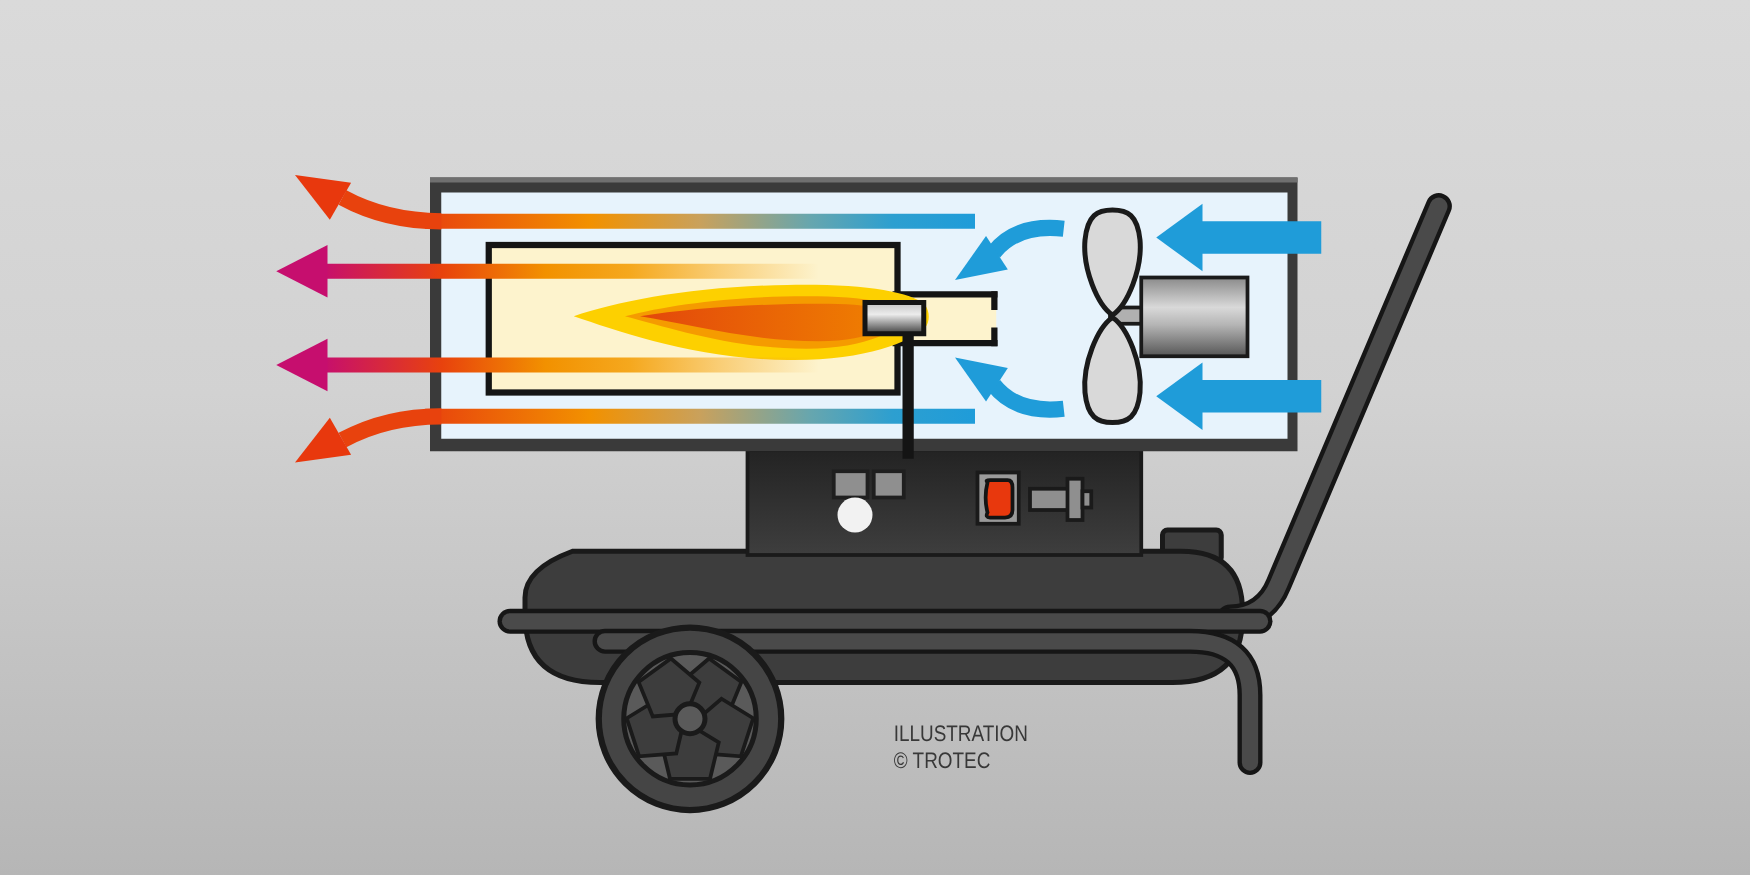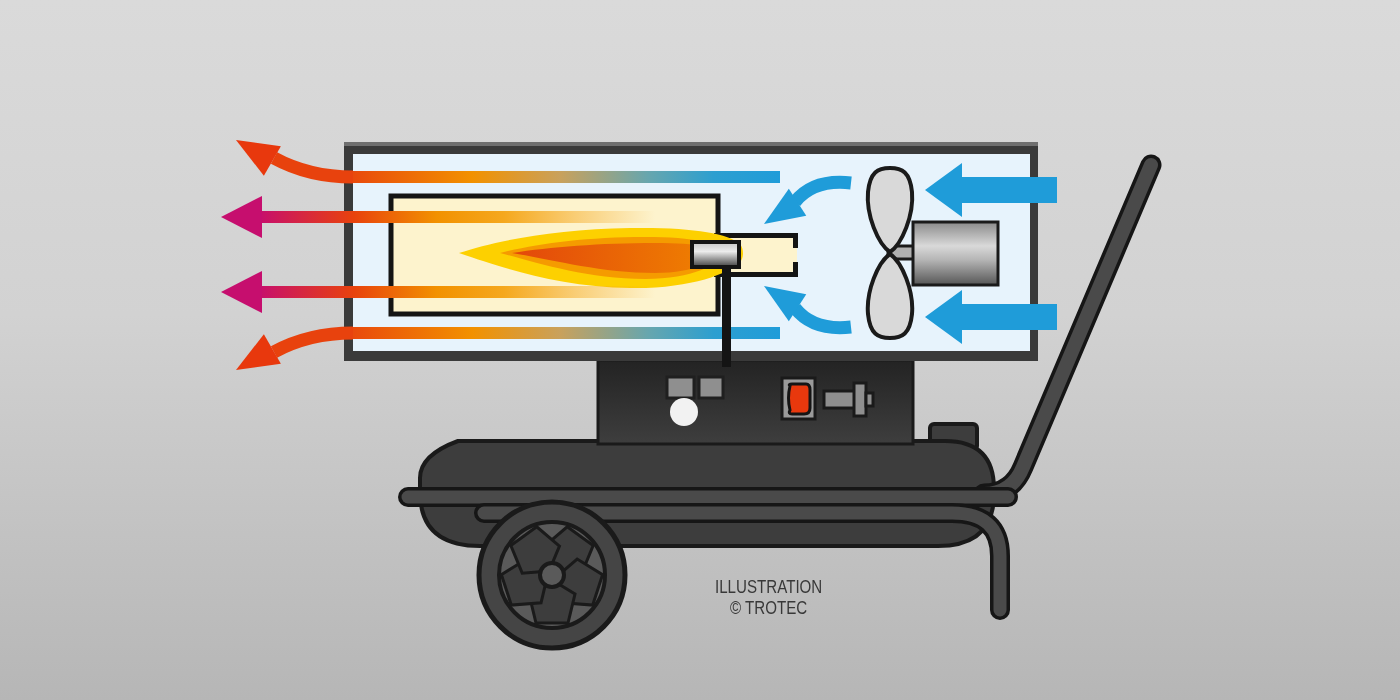--- a/index.html
+++ b/index.html
@@ -2,21 +2,20 @@
 <html><head>
 <meta charset="utf-8">
 <style>
   html,body{margin:0;padding:0;background:#9e9e9e;}
   .stage{
     position:relative;
     width:1400px;height:700px;
     overflow:hidden;
     background:linear-gradient(180deg,#dadada 0%,#d2d2d2 45%,#b6b6b6 100%);
     font-family:"Liberation Sans", sans-serif;
-    text-align:center;
   }
   .stage svg{position:absolute;left:0;top:0;}
   .caption{
     position:absolute;
     left:715px;top:577px;
     font-size:18px;line-height:21px;
     font-weight:400;
     color:#383838;
     transform:scaleX(0.84);
     transform-origin:left top;

